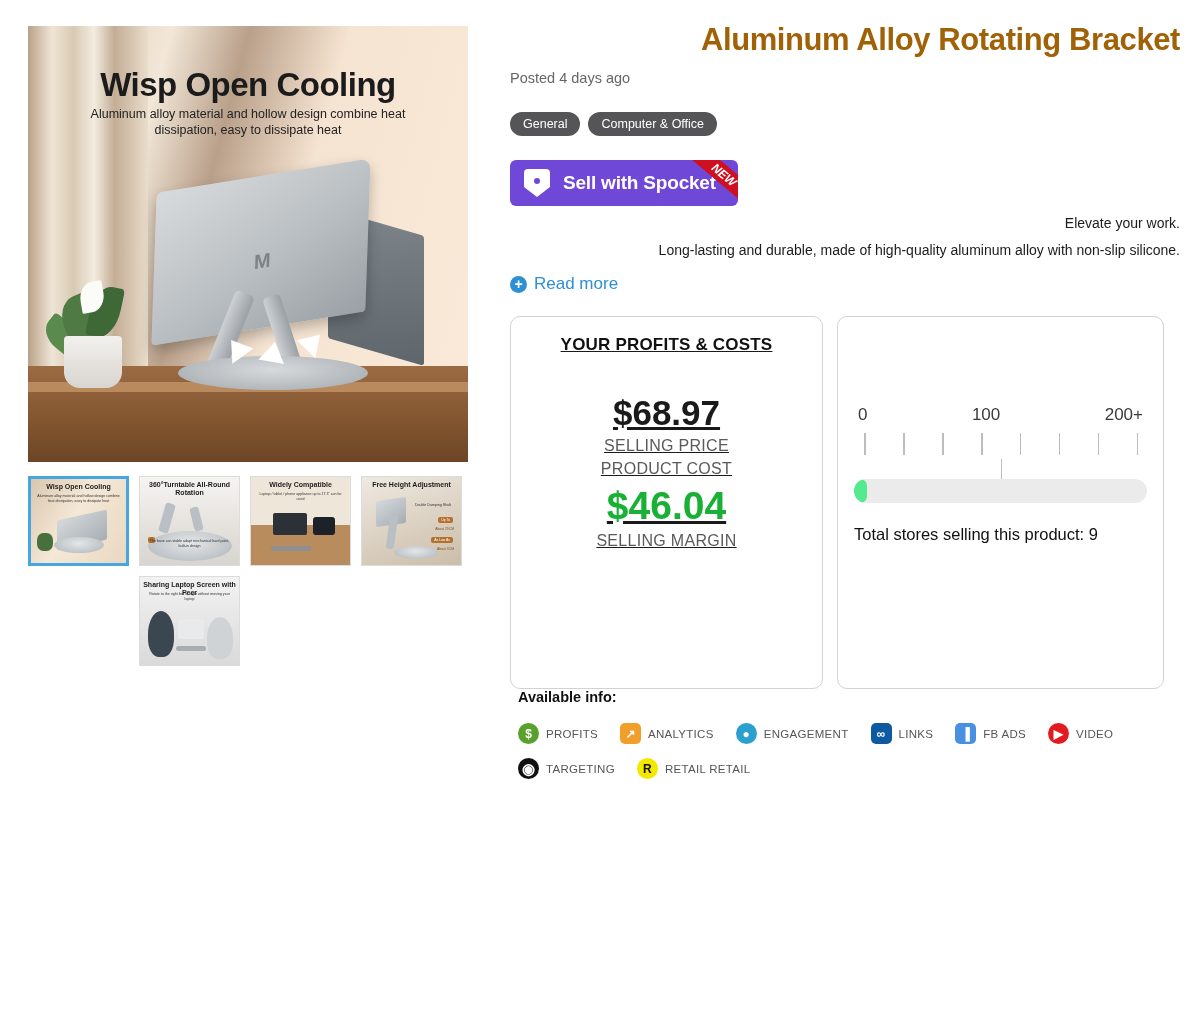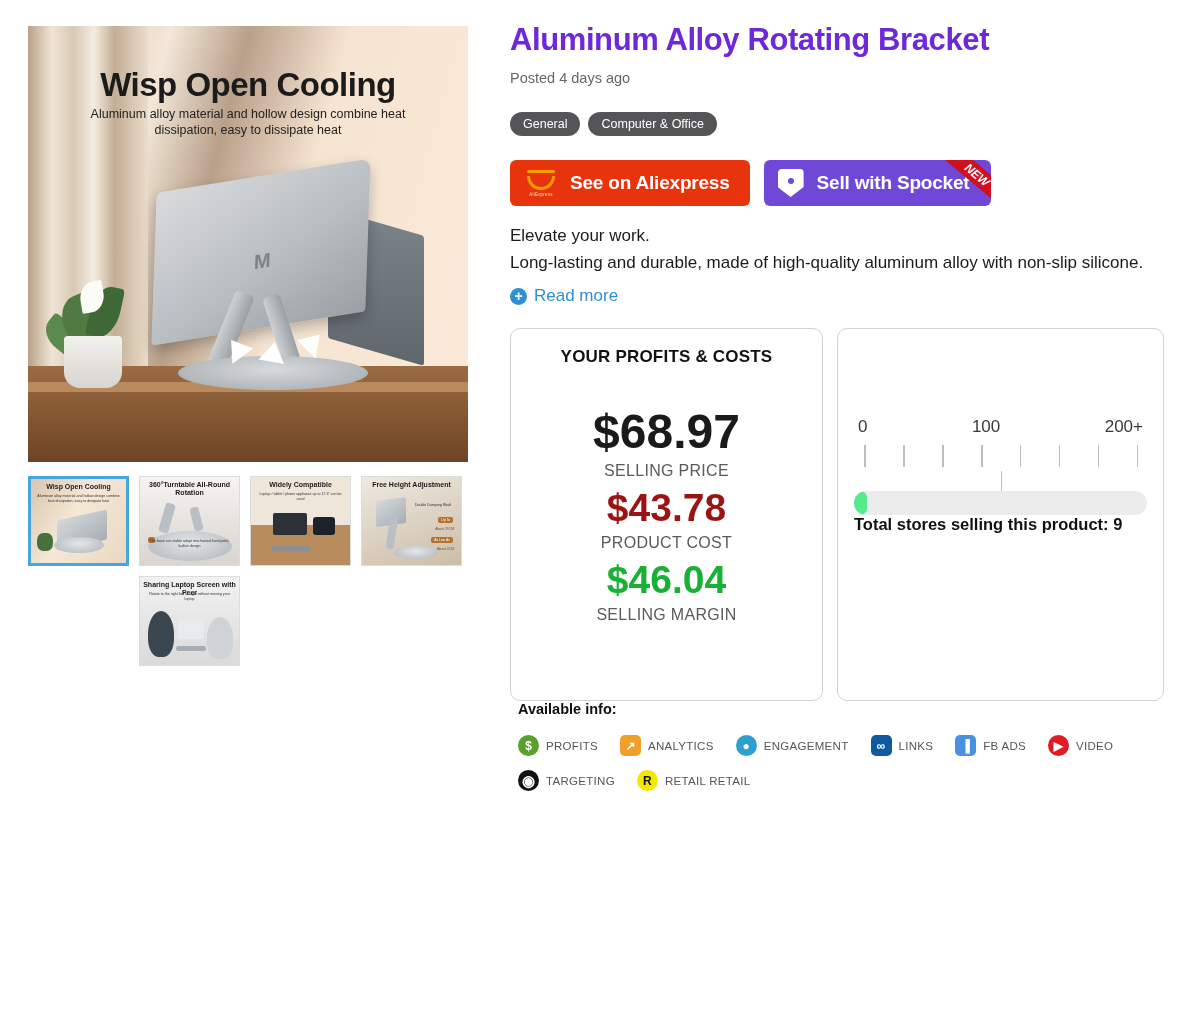--- a/index.html
+++ b/index.html
@@ -127,21 +127,21 @@
   }
   .t-badge {
     position:absolute; font-size:3.4px; color:#fff; background:#b4702e;
     padding:1px 3px; border-radius:2px;
   }
   .t-person { position:absolute; background:#3a4650; border-radius:50% 50% 40% 40%; }
 
   
   .details { width: 700px; padding: 22px 20px 0 10px; }
   .product-title {
-    font-size: 31px; font-weight: bold; letter-spacing:-0.4px; color:#6d28d9; margin:0;
+    font-size: 31px; font-weight: bold; letter-spacing:-0.4px; color:#a16207; margin:0;text-align:right;
   }
   .posted { font-size: 14.5px; color:#666; margin-top: 12px; }
   .tags { display:flex; gap:8px; margin-top: 26px; }
   .tag {
     background:#555557; color:#fff; font-size:12.5px;
     padding:5px 13px; border-radius:14px; white-space:nowrap;
   }
   .cta-row { display:flex; gap:14px; margin-top: 24px; }
   .btn-ali {
     display:flex; align-items:center; gap:12px;
@@ -171,65 +171,65 @@
     position:absolute; left:50%; top:9px; transform:translateX(-50%);
     width:6px; height:6px; border-radius:50%; background:#7048d8;
   }
   .ribbon {
     position:absolute; right:-30px; top:6px; width:88px;
     background:#cf1020; color:#fff; font-size:12px; font-weight:bold;
     text-align:center; transform: rotate(40deg); padding:2px 0;
     font-style: italic;
   }
   .desc {
-    margin-top: 16px; font-size:17px; line-height:27px; color:#1b1b1b;
-    max-height: 185px; overflow:hidden;
+    margin-top: 4px; font-size:14px; line-height:27px; color:#1b1b1b;
+    max-height: 185px; overflow:hidden;text-align:right;
   }
   .desc p { margin: 0; }
   .read-more {
     display:flex; align-items:center; gap:7px; margin-top:10px;
     color:#2e8fd4; font-size:17px; cursor:pointer;
   }
   .plus-circle {
     width:17px; height:17px; border-radius:50%; background:#2e8fd4;
     color:#fff; font-size:14px; line-height:16px; text-align:center; font-weight:bold;
   }
 
   .cards { display:flex; gap:14px; margin-top:22px; }
   .card {
     border:1px solid #d2d2d2; border-radius:10px; background:#fff;
     padding:18px 16px 20px;
   }
-  .card-profits { width:313px; height:373px; }
+  .card-profits { width:313px; height:373px;text-decoration:underline; }
   .card-sat { width:327px; height:373px; }
   .card-title {
     text-align:center; font-size:17px; font-weight:bold; color:#111; letter-spacing:0.2px;
   }
   .metrics { margin-top:40px; text-align:center; }
   .metric-value { font-weight:bold; line-height:1.05; }
-  .v-sell { font-size:48px; color:#1a1a1a; }
+  .v-sell { font-size:35px; color:#1a1a1a; }
   .v-cost { font-size:39px; color:#9b1414; margin-top:8px; }
   .v-profit { font-size:39px; color:#18b035; margin-top:8px; }
   .metric-label {
     font-size:16px; color:#5a5a5a; letter-spacing:0.3px; margin-top:5px;
   }
   .sat-body { margin-top:70px; }
   .scale-labels {
     display:flex; justify-content:space-between;
     font-size:17px; color:#3a3a3a; padding:0 4px;
   }
   .ticks { position:relative; height:42px; margin-top:8px; }
   .tick { position:absolute; top:0; width:1.5px; height:22px; background:#bdbdbd; }
   .tick-low { position:absolute; top:26px; width:1.5px; height:22px; background:#bdbdbd; }
   .sat-bar {
     position:relative; height:24px; border-radius:12px; background:#ebebeb;
     overflow:hidden; margin-top:4px; cursor:pointer;
   }
   .sat-fill { height:100%; background:#54eb8f; border-radius:12px; }
-  .sat-total { font-size:16.5px; font-weight:bold; color:#111; }
+  .sat-total { margin-top:22px; font-size:16.5px; font-weight:normal; color:#111; }
 
   .avail { padding-left:8px; }
   .avail-title { font-size:14.5px; font-weight:bold; color:#111; }
   .avail-rows { margin-top:18px; }
   .avail-row { display:flex; align-items:center; gap:22px; margin-bottom:14px; flex-wrap:wrap; }
   .avail-item { display:flex; align-items:center; gap:7px; }
   .avail-label { font-size:11.5px; color:#555; letter-spacing:0.3px; }
   .ai {
     width:21px; height:21px; display:flex; align-items:center; justify-content:center;
     color:#fff; font-size:12px; font-weight:bold; flex:0 0 auto;
@@ -329,28 +329,20 @@
 
     <h1 class="product-title">Aluminum Alloy Rotating Bracket</h1>
     <div class="posted">Posted 4 days ago</div>
 
     <div class="tags">
       <span class="tag">General</span>
       <span class="tag">Computer &amp; Office</span>
     </div>
 
     <div class="cta-row">
-      <div class="btn-ali">
-        <div class="ali-mark">
-          <div class="ali-bar"></div>
-          <div class="ali-smile"></div>
-          <div class="ali-word">AliExpress</div>
-        </div>
-        <span class="label">See on Aliexpress</span>
-      </div>
 
       <div class="btn-spocket">
         <div class="spocket-shield">
           <div class="spocket-dot"></div>
         </div>
         <span class="label">Sell with Spocket</span>
         <div class="ribbon">NEW</div>
       </div>
     </div>
 
@@ -364,21 +356,20 @@
       <span>Read more</span>
     </div>
 
     <div class="cards">
 
       <div class="card card-profits">
         <div class="card-title">YOUR PROFITS &amp; COSTS</div>
         <div class="metrics">
           <div class="metric-value v-sell">$68.97</div>
           <div class="metric-label">SELLING PRICE</div>
-          <div class="metric-value v-cost">$43.78</div>
           <div class="metric-label">PRODUCT COST</div>
           <div class="metric-value v-profit">$46.04</div>
           <div class="metric-label">SELLING MARGIN</div>
         </div>
       </div>
 
       <div class="card card-sat">
         <div class="sat-body">
           <div class="scale-labels">
             <span>0</span>

